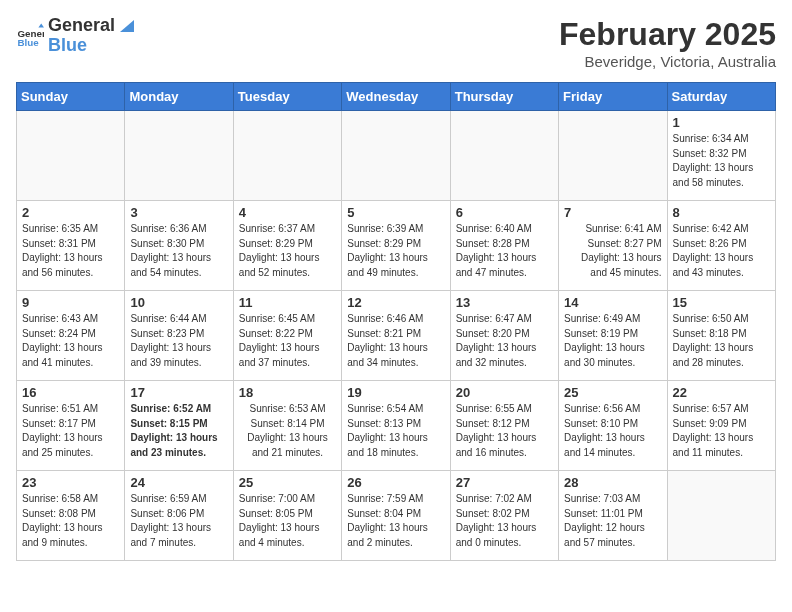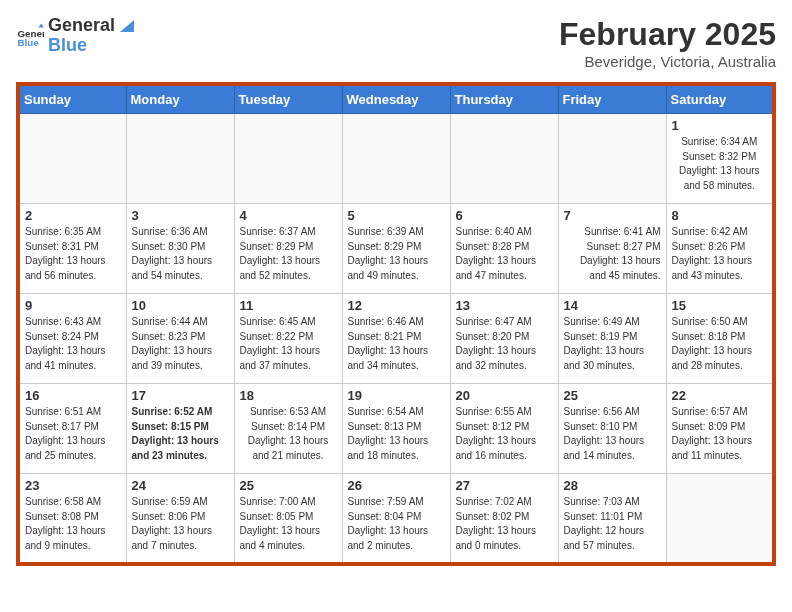--- a/index.html
+++ b/index.html
@@ -45,21 +45,21 @@
       font-weight: bold;
       color: #333;
     }
     .location {
       font-size: 15px;
       color: #555;
     }
     .calendar {
       width: 100%;
       border-collapse: collapse;
-      border: 4px solid #c2410c;
+      border: 1px solid #c2410c;
     }
     .calendar th {
       background: #3a7bd5;
       color: #fff;
       font-size: 13px;
       font-weight: bold;
       padding: 6px 4px;
       text-align: left;
       border: 1px solid #2e62a8;
     }
@@ -132,21 +132,21 @@
   <tbody id="calendar-body">
   <tr>
         <td class="empty"></td>
         <td class="empty"></td>
         <td class="empty"></td>
         <td class="empty"></td>
         <td class="empty"></td>
         <td class="empty"></td>
         <td>
           <span class="day-num">1</span>
-          <div class="day-info" style="white-space: pre-line; text-align: center;">Sunrise: 6:34 AM
+          <div class="day-info" style="white-space: pre-line;">Sunrise: 6:34 AM
 Sunset: 8:32 PM
 Daylight: 13 hours
 and 58 minutes.</div>
         </td>
       </tr>
       <tr>
         <td>
           <span class="day-num">2</span>
           <div class="day-info" style="white-space: pre-line;">Sunrise: 6:35 AM
 Sunset: 8:31 PM
@@ -286,21 +286,21 @@
         <td>
           <span class="day-num">25</span>
           <div class="day-info" style="white-space: pre-line;">Sunrise: 6:56 AM
 Sunset: 8:10 PM
 Daylight: 13 hours
 and 14 minutes.</div>
         </td>
         <td>
           <span class="day-num">22</span>
           <div class="day-info" style="white-space: pre-line;">Sunrise: 6:57 AM
-Sunset: 8:09 PM
+Sunset: 9:09 PM
 Daylight: 13 hours
 and 11 minutes.</div>
         </td>
       </tr>
       <tr>
         <td>
           <span class="day-num">23</span>
           <div class="day-info" style="white-space: pre-line;">Sunrise: 6:58 AM
 Sunset: 8:08 PM
 Daylight: 13 hours

